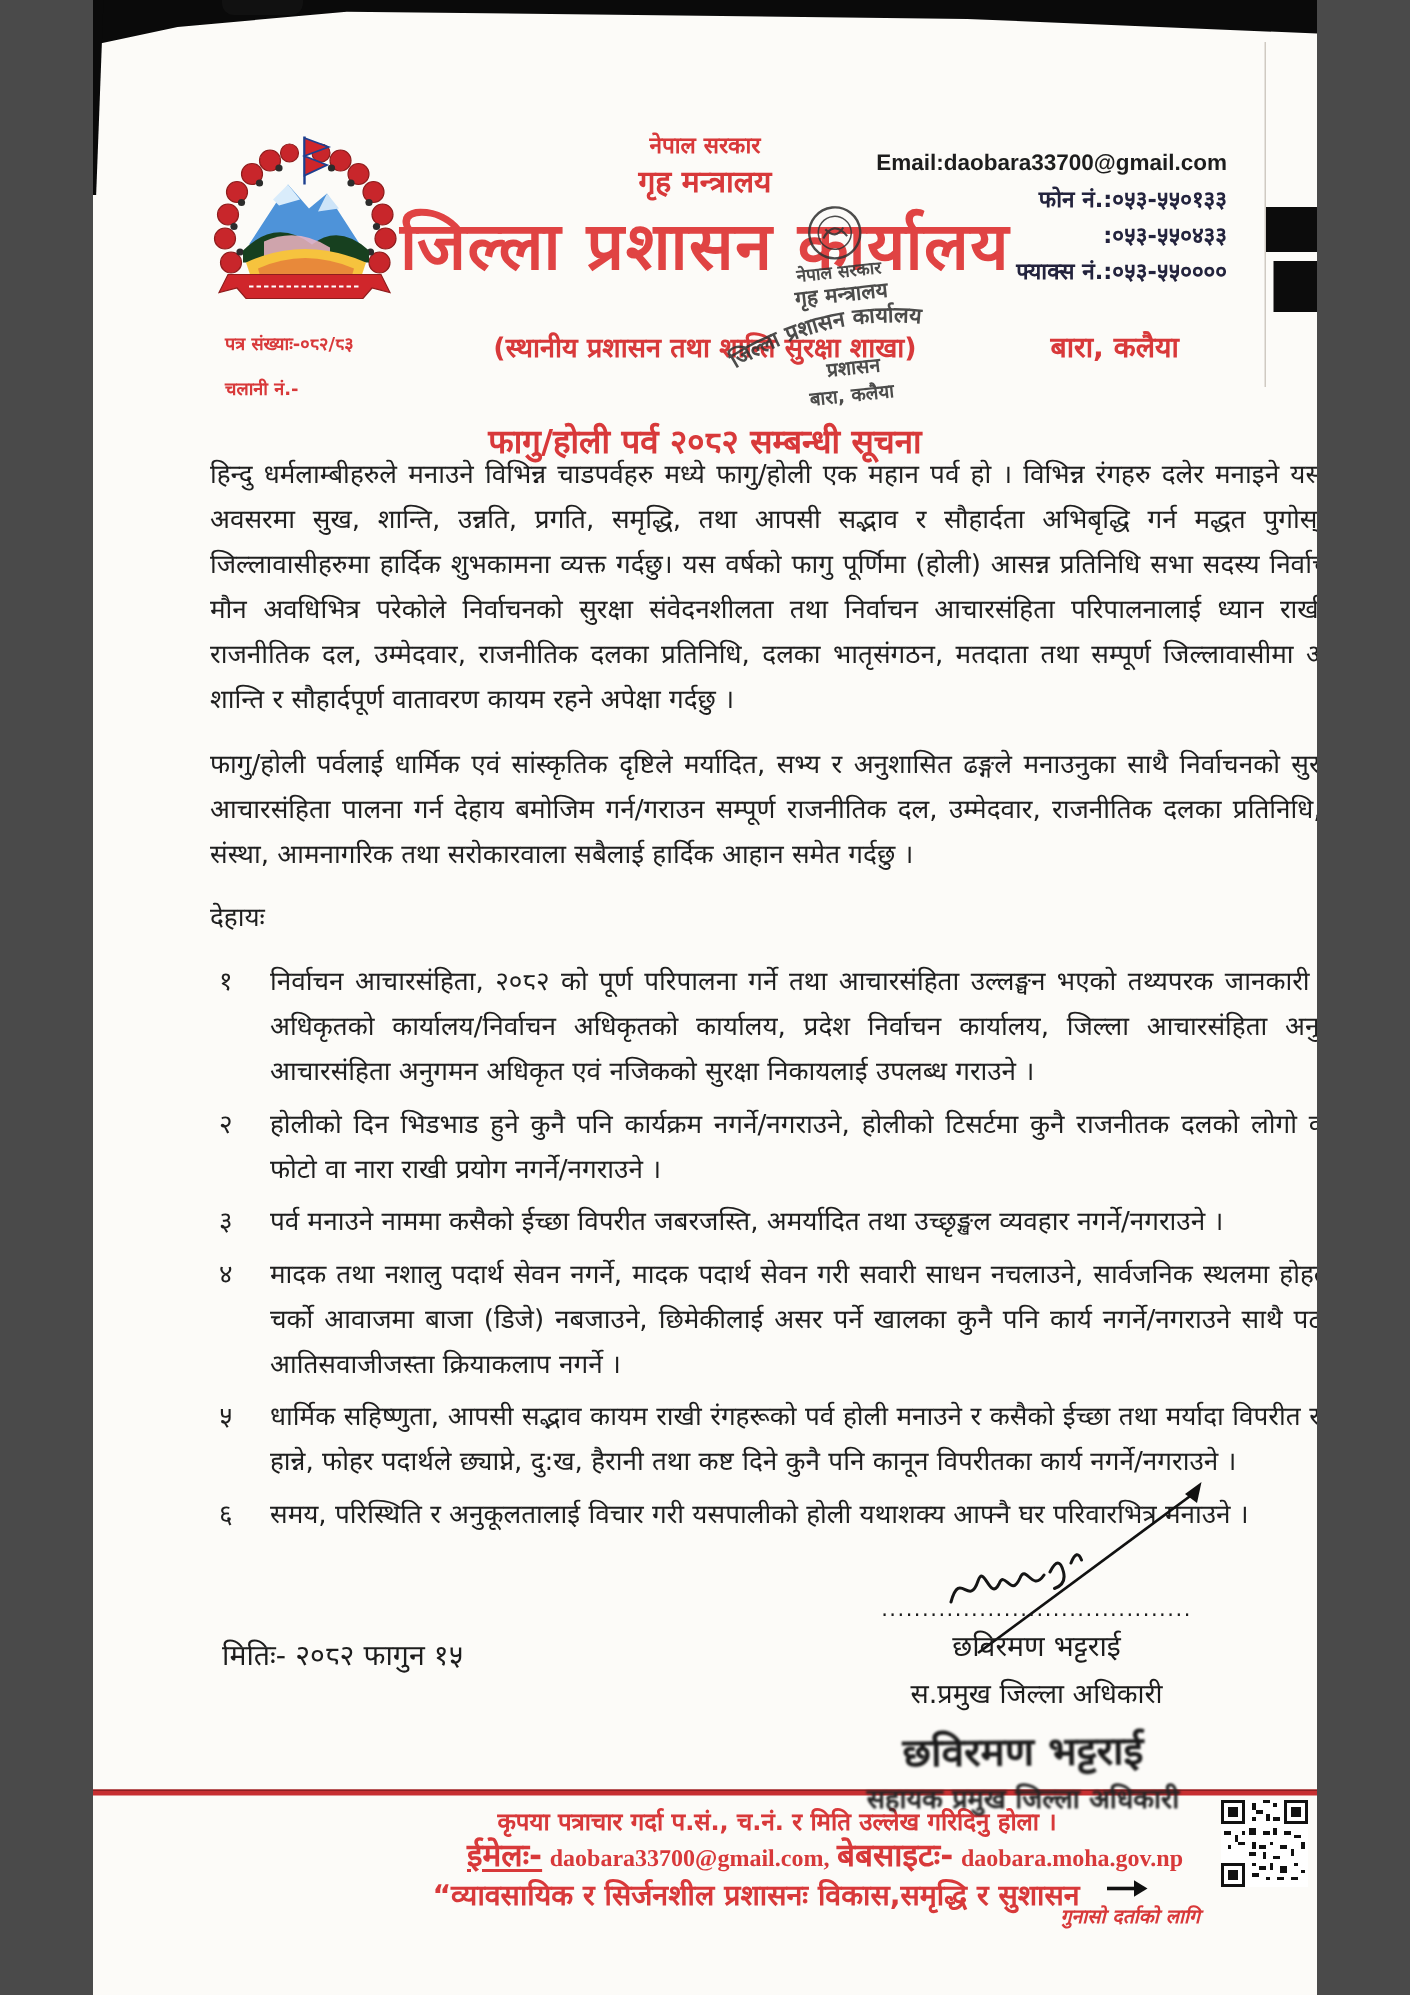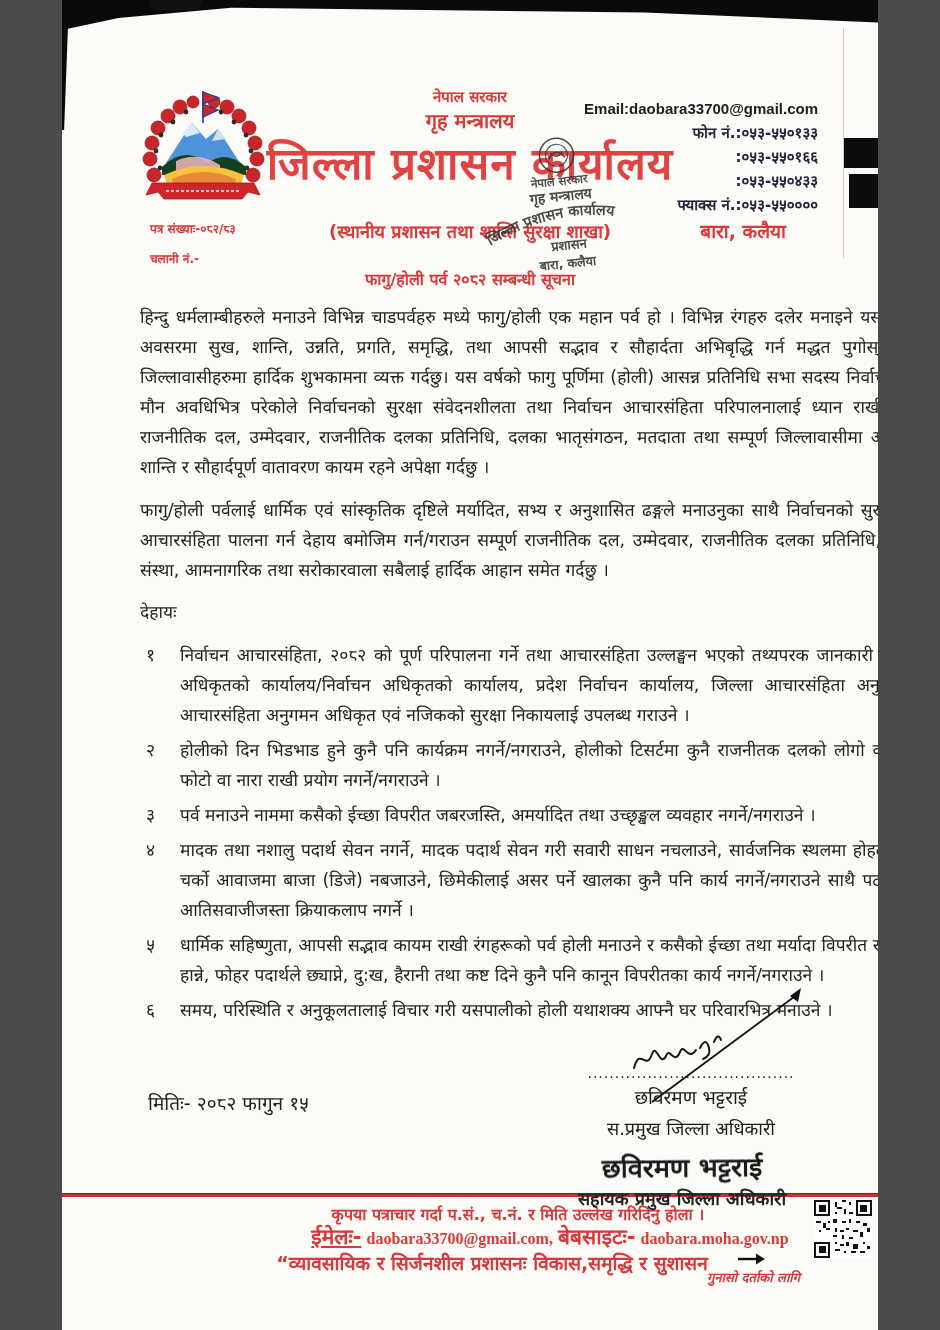--- a/index.html
+++ b/index.html
@@ -14,21 +14,21 @@
   .scan-r1{position:absolute;top:138px;right:0;width:34px;height:30px;background:#0c0c0c;}
   .scan-r2{position:absolute;top:174px;right:0;width:29px;height:34px;background:#0c0c0c;}
   .page-edge{position:absolute;top:28px;right:34px;width:1px;height:230px;background:#cfcac2;}
   
   .red{color:#d8393a;}
   .center-abs{position:absolute;left:0;width:100%;text-align:center;}
   .gov{top:86px;font-size:15px;font-weight:bold;}
   .ministry{top:107px;font-size:20px;font-weight:bold;}
   .office{top:132px;font-size:44px;font-weight:bold;letter-spacing:1px;color:#e04343;}
   .branch{top:219px;font-size:18px;font-weight:bold;}
-  .title{top:268px;font-size:16px;font-weight:bold;}
+  .title{top:278px;font-size:22px;font-weight:bold;}
   .contact{position:absolute;top:97px;right:60px;text-align:right;line-height:24px;}
   .contact .email{font-size:15px;color:#1d1d1d;font-weight:bold;font-family:"Liberation Sans",sans-serif;}
   .contact .ph{font-size:15px;font-weight:bold;color:#23233d;}
   .refs{position:absolute;top:214px;left:88px;line-height:30px;font-size:12px;font-weight:bold;}
   .district{position:absolute;top:218px;right:92px;font-size:19px;font-weight:bold;}
   .emblem{position:absolute;top:83px;left:74px;width:134px;height:134px;}
   .round-stamp{position:absolute;top:128px;left:412px;width:175px;height:150px;opacity:.88;}
   
   .content{position:absolute;top:303px;left:78px;width:828px;font-size:17.4px;line-height:1.72;
            text-align:justify;color:#1f1f1f;}
@@ -50,21 +50,21 @@
   .smudge .n{font-size:27px;font-weight:800;color:#1a1a1a;filter:blur(.6px);transform:scaleY(.96) rotate(-.6deg);}
   .smudge .p{font-size:18px;font-weight:700;color:#242424;filter:blur(.7px);margin-top:1px;}
   
   .foot-line{position:absolute;top:1193px;left:0;width:940px;height:3px;background:#c72f31;
              border-top:1px solid #8e1f21;z-index:1;}
   .foot-note{position:absolute;top:1203px;left:0;width:880px;text-align:center;font-size:16px;font-weight:bold;padding-left:16px;}
   .foot-links{position:absolute;top:1222px;left:0;width:880px;text-align:center;padding-left:48px;}
   .foot-links .lbl{font-size:21px;font-weight:bold;color:#d8393a;}
   .foot-links .u{text-decoration:underline;}
   .foot-links .val{font-size:16px;color:#d8393a;font-family:"Liberation Serif","DejaVu Serif",serif;font-weight:bold;}
-  .foot-slogan{position:absolute;top:1250px;left:0;width:860px;text-align:center;font-size:19px;font-weight:bold;}
+  .foot-slogan{position:absolute;top:1250px;left:0;width:860px;text-align:center;font-size:19px;font-weight:bold;padding-left:12px;}
   .qr{position:absolute;top:1197px;right:6px;width:58px;height:64px;}
   .qr-arrow{position:absolute;top:1252px;right:112px;width:30px;height:14px;}
   .qr-caption{position:absolute;top:1268px;right:78px;font-size:13px;font-style:italic;font-weight:bold;
               font-family:"DejaVu Serif","Liberation Serif",serif;}
 </style>
 </head>
 <body>
 
 <div class="page">
 
@@ -120,21 +120,20 @@
   </svg>
 
   <div class="center-abs gov red">नेपाल सरकार</div>
   <div class="center-abs ministry red">गृह मन्त्रालय</div>
   <div class="center-abs office">जिल्ला प्रशासन कार्यालय</div>
   <div class="center-abs branch red">(स्थानीय प्रशासन तथा शान्ति सुरक्षा शाखा)</div>
 
   <div class="contact">
     <div class="email">Email:daobara33700@gmail.com</div>
     <div class="ph">फोन नं.:०५३-५५०१३३</div>
-    <div class="ph">:०५३-५५०१६६</div>
     <div class="ph">:०५३-५५०४३३</div>
     <div class="ph">फ्याक्स नं.:०५३-५५००००</div>
   </div>
 
   <div class="refs red">
     <div>पत्र संख्याः-०८२/८३</div>
     <div>चलानी नं.-</div>
   </div>
   <div class="district red">बारा, कलैया</div>
 

